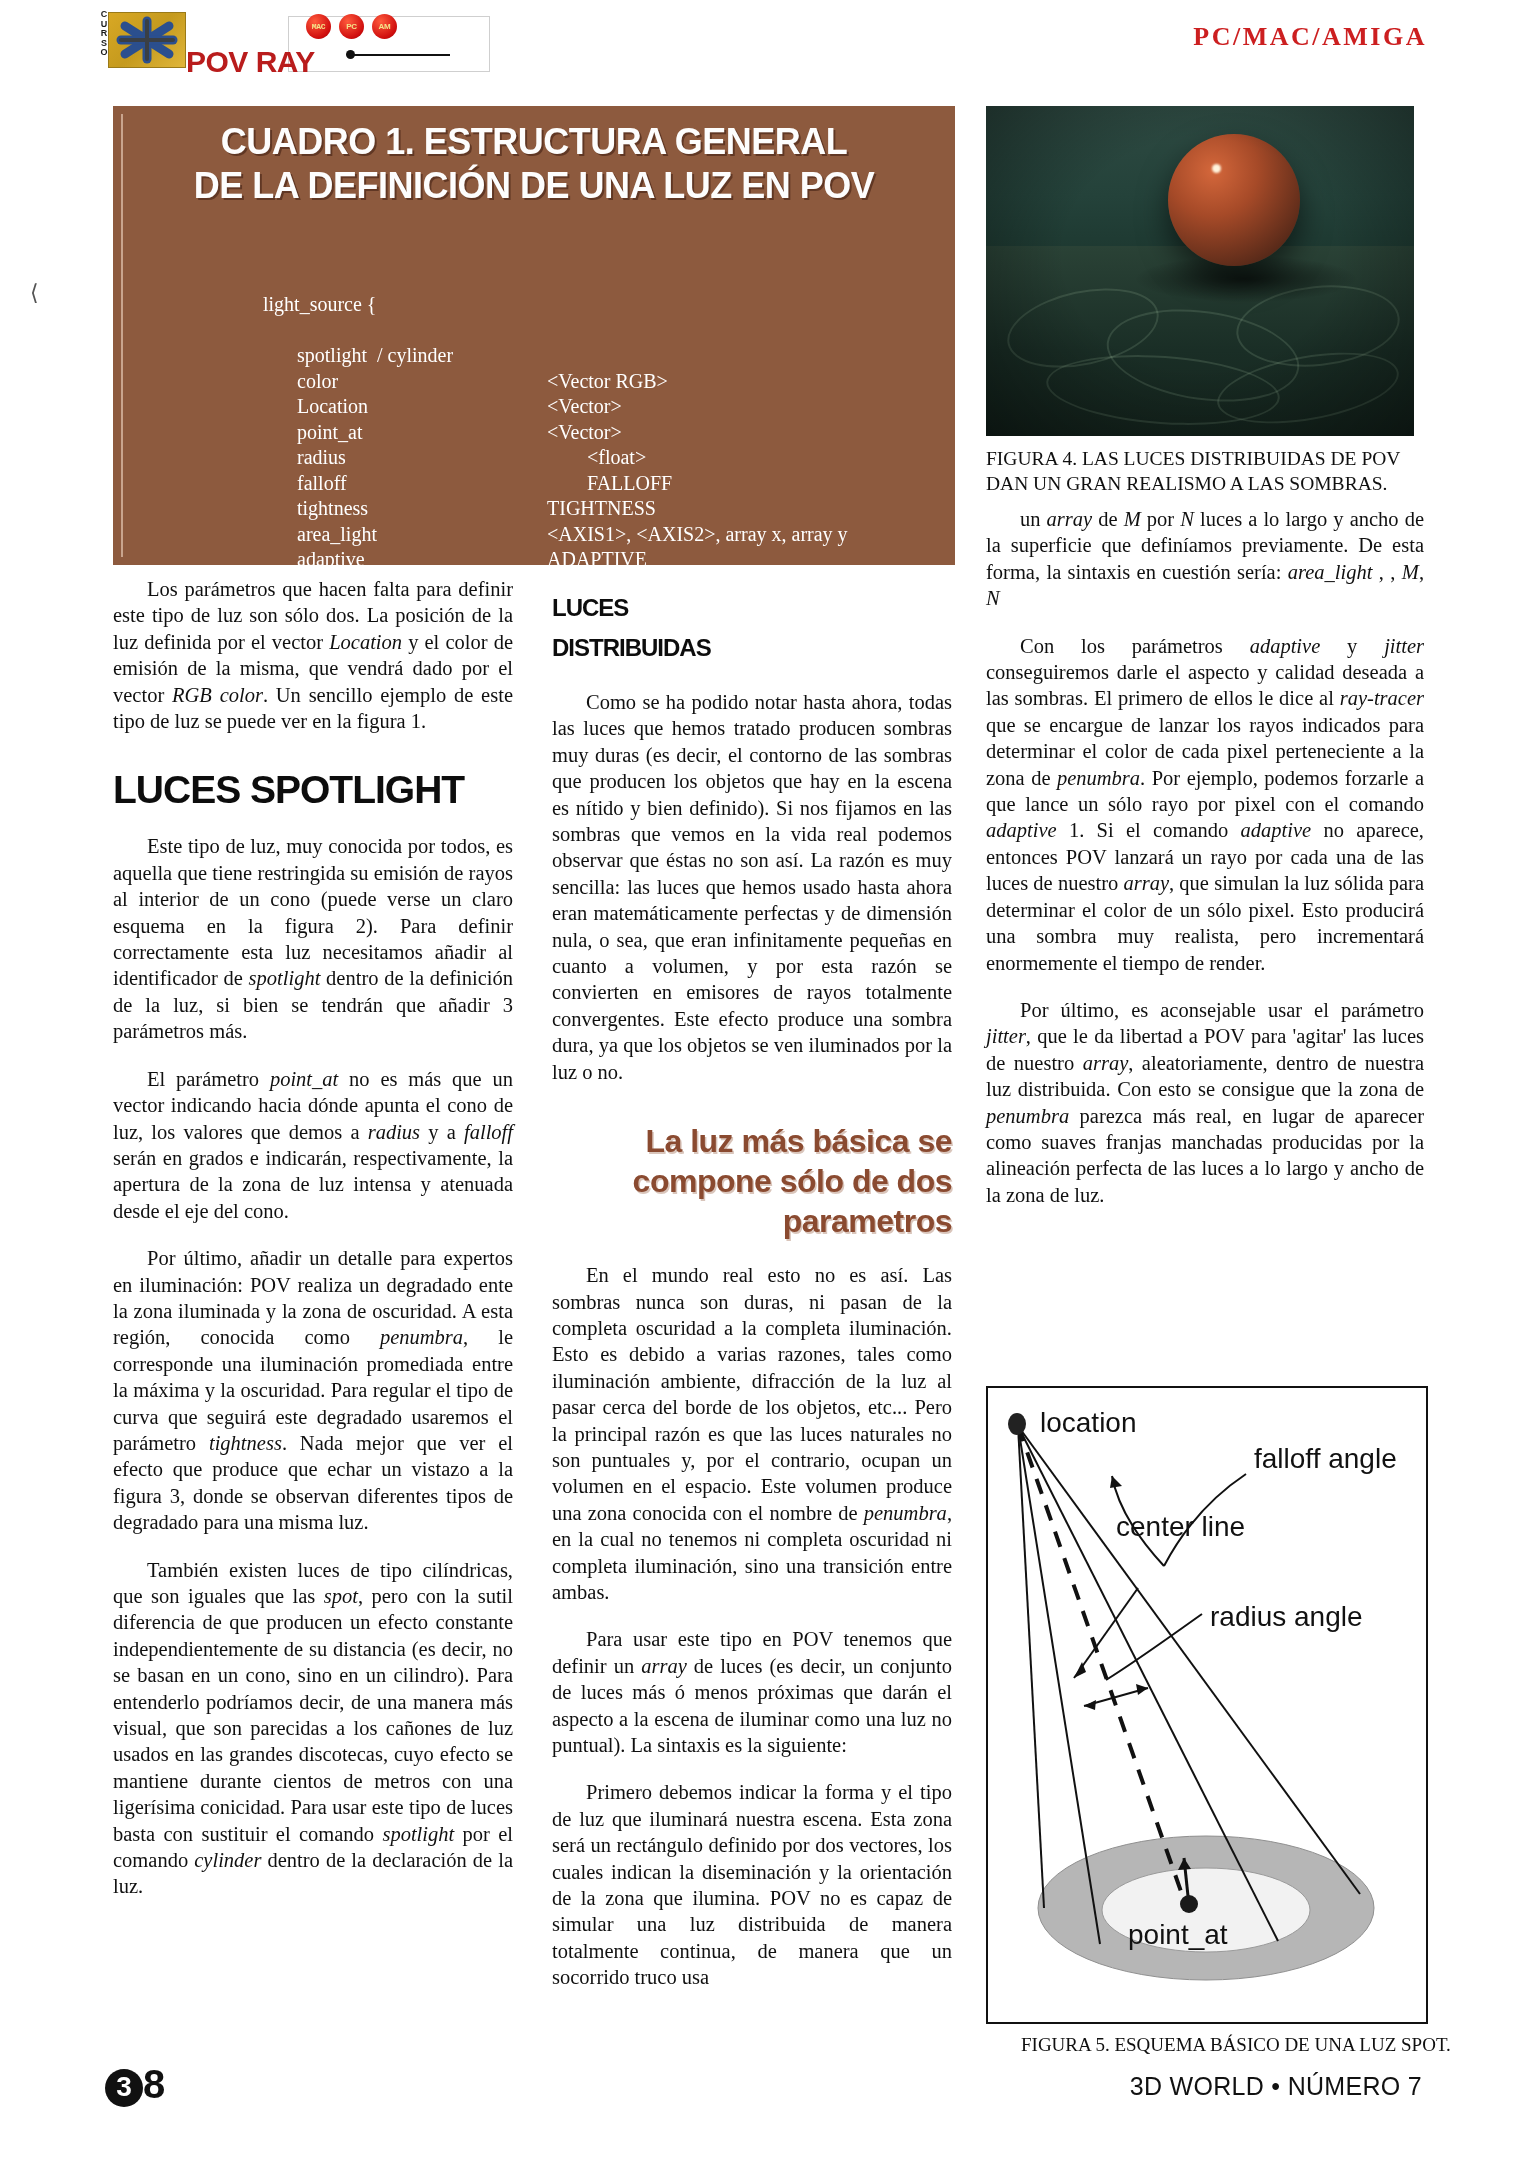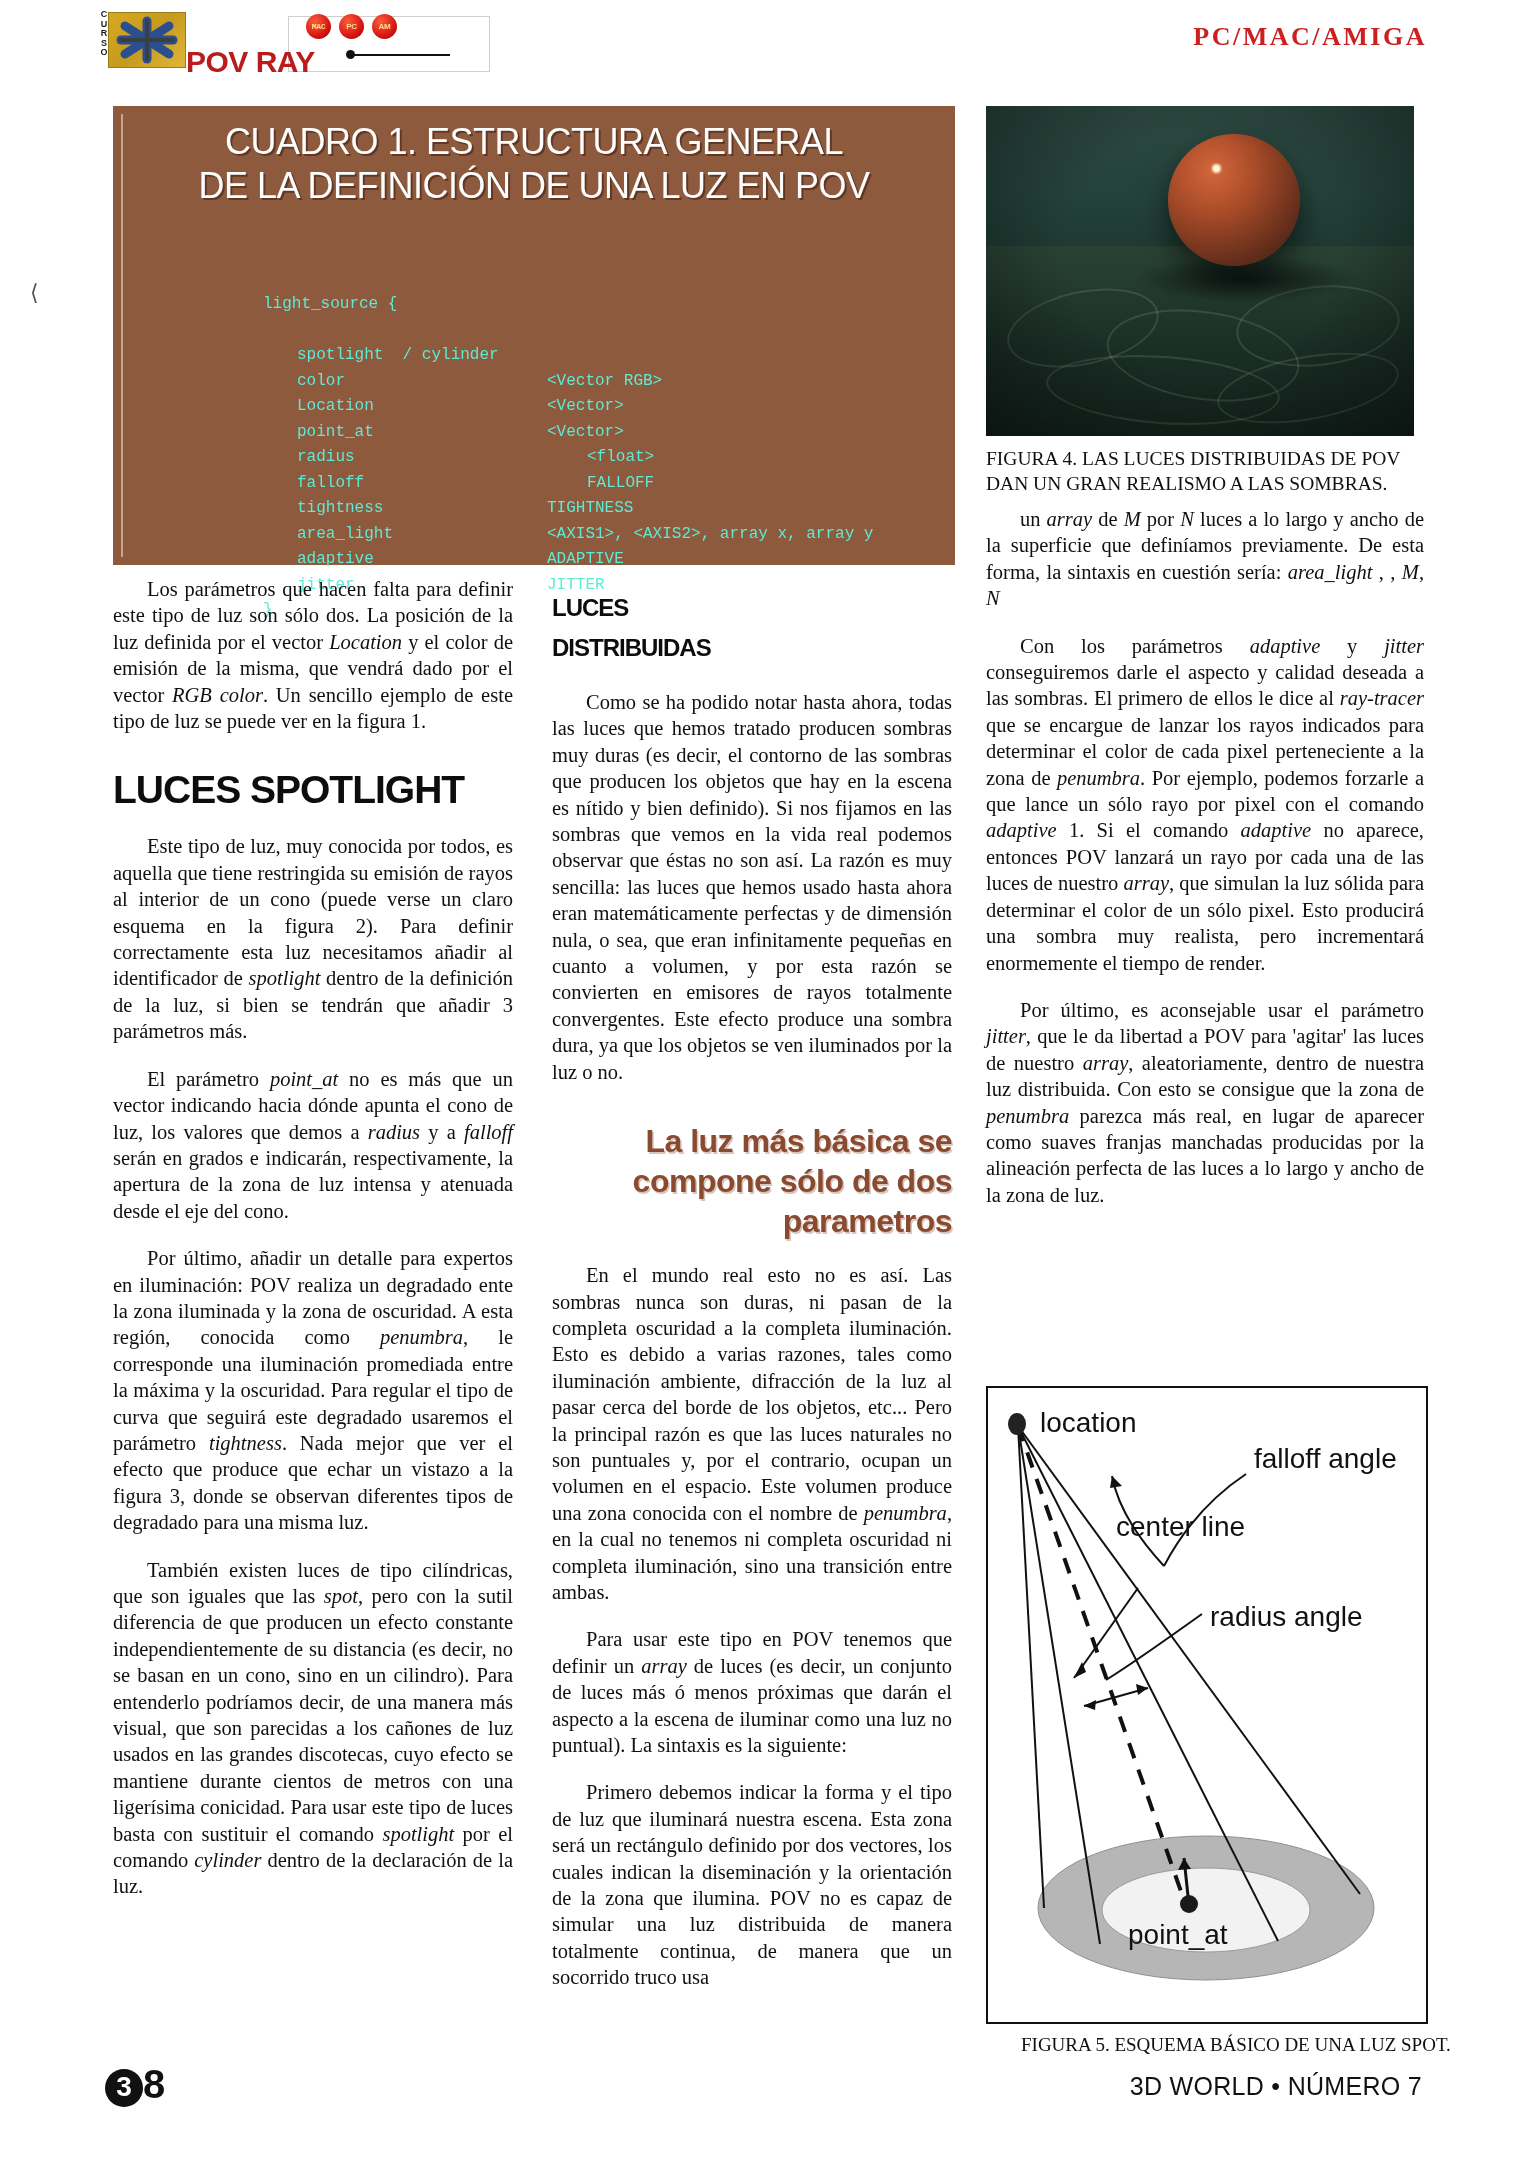--- a/index.html
+++ b/index.html
@@ -68,28 +68,28 @@
     background:#8d5a3e;
   }
   .cuadro-inner-line{
     position:absolute;left:8px;top:8px;width:826px;height:443px;
     border-left:2px solid #c9a58e;
   }
   .cuadro-title{
     position:absolute;left:0;top:14px;width:842px;
     text-align:center;
     font-family:"Liberation Sans",sans-serif;
-    font-weight:normal;font-size:36px;line-height:44px;
+    font-weight:bold;font-size:36px;line-height:44px;
     color:#fdfdfd;letter-spacing:-0.5px;
     text-shadow:2px 2px 0 rgba(60,28,14,.55);
   }
   .code{
     position:absolute;left:150px;top:186px;width:660px;
-    font-family:Liberation Mono, monospace;
-    font-size:16px;line-height:25.5px;color:#5eead4;
+    font-family:Liberation Serif, serif;
+    font-size:20px;line-height:25.5px;color:#ffffff;
   }
   .code .ln{display:block;white-space:pre;}
   .code .ind1{padding-left:34px;}
   .code .k{display:inline-block;width:250px;}
   .code .k2{display:inline-block;width:290px;}
 
   
   .fig4{
     position:absolute;left:986px;top:106px;width:428px;height:330px;
     background:#20342c;overflow:hidden;

